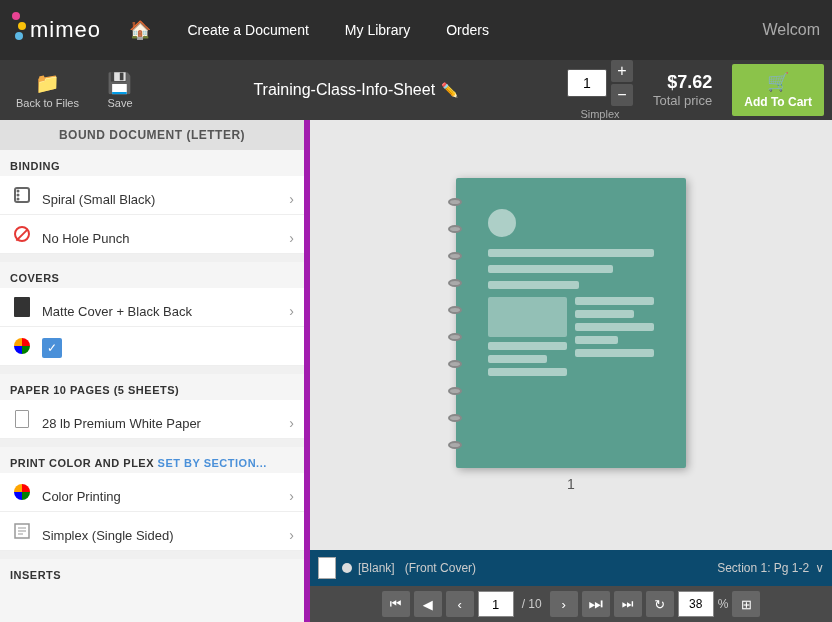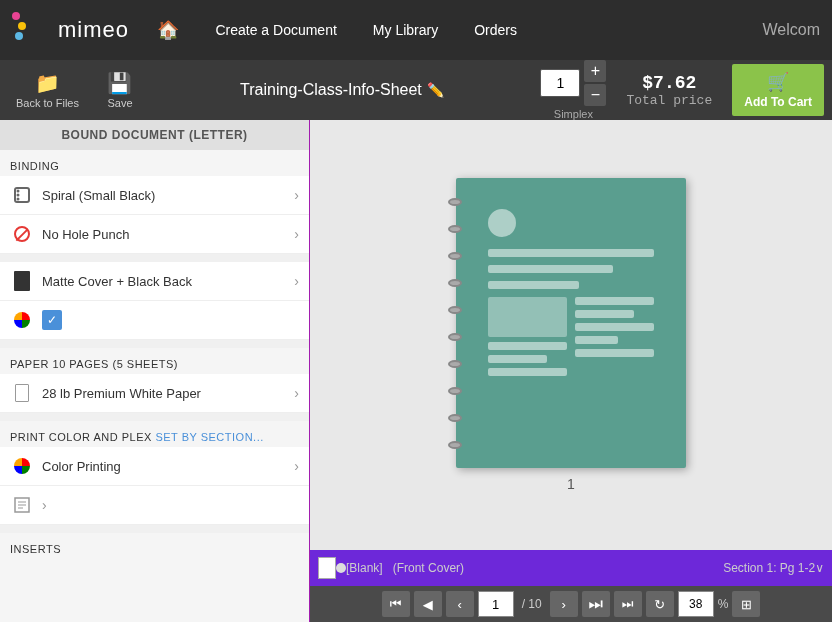--- a/index.html
+++ b/index.html
@@ -10,21 +10,21 @@
       background: #2d2d2d;
       height: 60px;
       display: flex;
       align-items: center;
       padding: 0 12px;
       gap: 20px;
     }
     .logo {
       display: flex; align-items: center; gap: 4px;
     }
-    .logo-text { color: #fff; font-size: 22px; font-weight: 300; letter-spacing: 1px; margin-left: 28px; }
+    .logo-text { color: #fff; font-size: 22px; font-weight: 300; letter-spacing: 1px; }
     .logo-dots { display: flex; flex-direction: column; gap: 2px; margin-bottom: 8px; }
     .dot1 { width: 8px; height: 8px; background: #e84393; border-radius: 50%; }
     .dot2 { width: 8px; height: 8px; background: #f9c10a; border-radius: 50%; margin-left: 6px; }
     .dot3 { width: 8px; height: 8px; background: #5cb8e4; border-radius: 50%; margin-left: 3px; }
     .home-icon-btn {
       color: #ccc; font-size: 18px; cursor: pointer; padding: 4px 8px;
     }
     .top-nav-item {
       color: #ffffff; font-size: 14px; cursor: pointer; padding: 4px 8px;
     }
@@ -61,61 +61,61 @@
       width: 40px; height: 28px; text-align: center; font-size: 14px;
       border: 1px solid #555; background: #fff; border-radius: 2px;
     }
     .qty-btn {
       background: #555; border: none; color: #fff; width: 22px; height: 22px;
       cursor: pointer; font-size: 16px; display: flex; align-items: center; justify-content: center;
       border-radius: 2px;
     }
     .quantity-label { color: #aaa; font-size: 11px; }
     .price-area {
-      display: flex; flex-direction: column; align-items: center;
-      color: #fff; font-size: 14px; padding: 0 12px; font-family: Liberation Mono, monospace;
+      display: flex; flex-direction: column; align-items: flex-end;
+      color: #fff; font-size: 14px; padding: 0 12px;
     }
     .price-label { color: #aaa; font-size: 13px; }
     .add-cart-btn {
       background: #8bc34a; color: #fff; border: none; padding: 0 12px;
       height: 52px; cursor: pointer; font-size: 12px; font-weight: bold;
       display: flex; flex-direction: column; align-items: center; justify-content: center;
       border-radius: 2px; min-width: 80px; gap: 2px;
     }
     .cart-icon { font-size: 18px; }
 
     
     .main-layout {
       display: flex;
       height: calc(622px - 120px);
     }
 
     
     .left-panel {
       width: 310px;
       background: #f5f5f5;
-      border-right: 1px solid #a21caf;
+      border-right: 6px solid #a21caf;
       overflow-y: auto;
       flex-shrink: 0;
     }
     .panel-title {
       background: #e0e0e0;
       text-align: center;
       padding: 8px;
       font-size: 12px;
       font-weight: bold;
       color: #555;
       letter-spacing: 0.5px;
     }
     .section-header {
-      font-size: 11px; font-weight: normal; color: #333;
+      font-size: 11px; font-weight: bold; color: #333;
       padding: 10px 10px 4px 10px; letter-spacing: 0.5px;
     }
     .option-row {
-      display: flex; align-items: center; padding: 7px 10px;
+      display: flex; align-items: flex-end; padding: 7px 10px;
       cursor: pointer; border-bottom: 1px solid #eee;
       background: #fff;
     }
     .option-icon {
       width: 24px; height: 24px; margin-right: 8px;
       display: flex; align-items: center; justify-content: center;
       font-size: 14px; flex-shrink: 0;
     }
     .option-label { flex: 1; font-size: 13px; color: #333; }
     .option-chevron { color: #999; font-size: 14px; }
@@ -208,22 +208,22 @@
     }
     .doc-block {
       height: 40px; background: rgba(255,255,255,0.35); border-radius: 2px;
     }
     .page-number {
       font-size: 14px; color: #555; margin-top: 8px;
     }
 
     
     .bottom-bar {
-      width: 100%; background: #6d28d9; height: 36px;
-      display: flex; align-items: center; padding: 0 8px; 
+      width: 100%; background: #0c4a6e; height: 36px;
+      display: flex; align-items: center; padding: 0 8px; gap: 6px;
     }
     .page-thumb-white {
       width: 18px; height: 22px; background: #fff; border: 1px solid #aaa;
     }
     .page-thumb-dot {
       width: 10px; height: 10px; background: #ddd; border-radius: 50%;
     }
     .page-info {
       color: #ccc; font-size: 12px; flex: 1;
     }
@@ -327,20 +327,21 @@
     </div>
     <div class="option-row">
       <div class="option-icon">
         <div class="no-hole-icon"></div>
       </div>
       <span class="option-label">No Hole Punch</span>
       <span class="option-chevron">›</span>
     </div>
 
     <div class="section-divider"></div>
+    <div class="section-header">COVERS</div>
     <div class="option-row">
       <div class="option-icon">
         <div class="cover-icon"></div>
       </div>
       <span class="option-label">Matte Cover + Black Back</span>
       <span class="option-chevron">›</span>
     </div>
     <div class="option-row">
       <div class="option-icon">
         <div class="color-icon"></div>
@@ -372,20 +373,21 @@
     </div>
     <div class="option-row">
       <div class="option-icon">
         <svg width="16" height="16" viewBox="0 0 16 16">
             <rect x="1" y="1" width="14" height="14" fill="none" stroke="#999" stroke-width="1.5"></rect>
             <line x1="4" y1="5" x2="12" y2="5" stroke="#999" stroke-width="1"></line>
             <line x1="4" y1="8" x2="12" y2="8" stroke="#999" stroke-width="1"></line>
             <line x1="4" y1="11" x2="9" y2="11" stroke="#999" stroke-width="1"></line>
           </svg>
       </div>
+      <span class="option-label">Simplex (Single Sided)</span>
       <span class="option-chevron">›</span>
     </div>
 
     <div class="section-divider"></div>
     <div class="section-header">INSERTS</div>
   </div>
 
   <div class="right-content">
     <div class="preview-area">
       <div class="document-preview">

